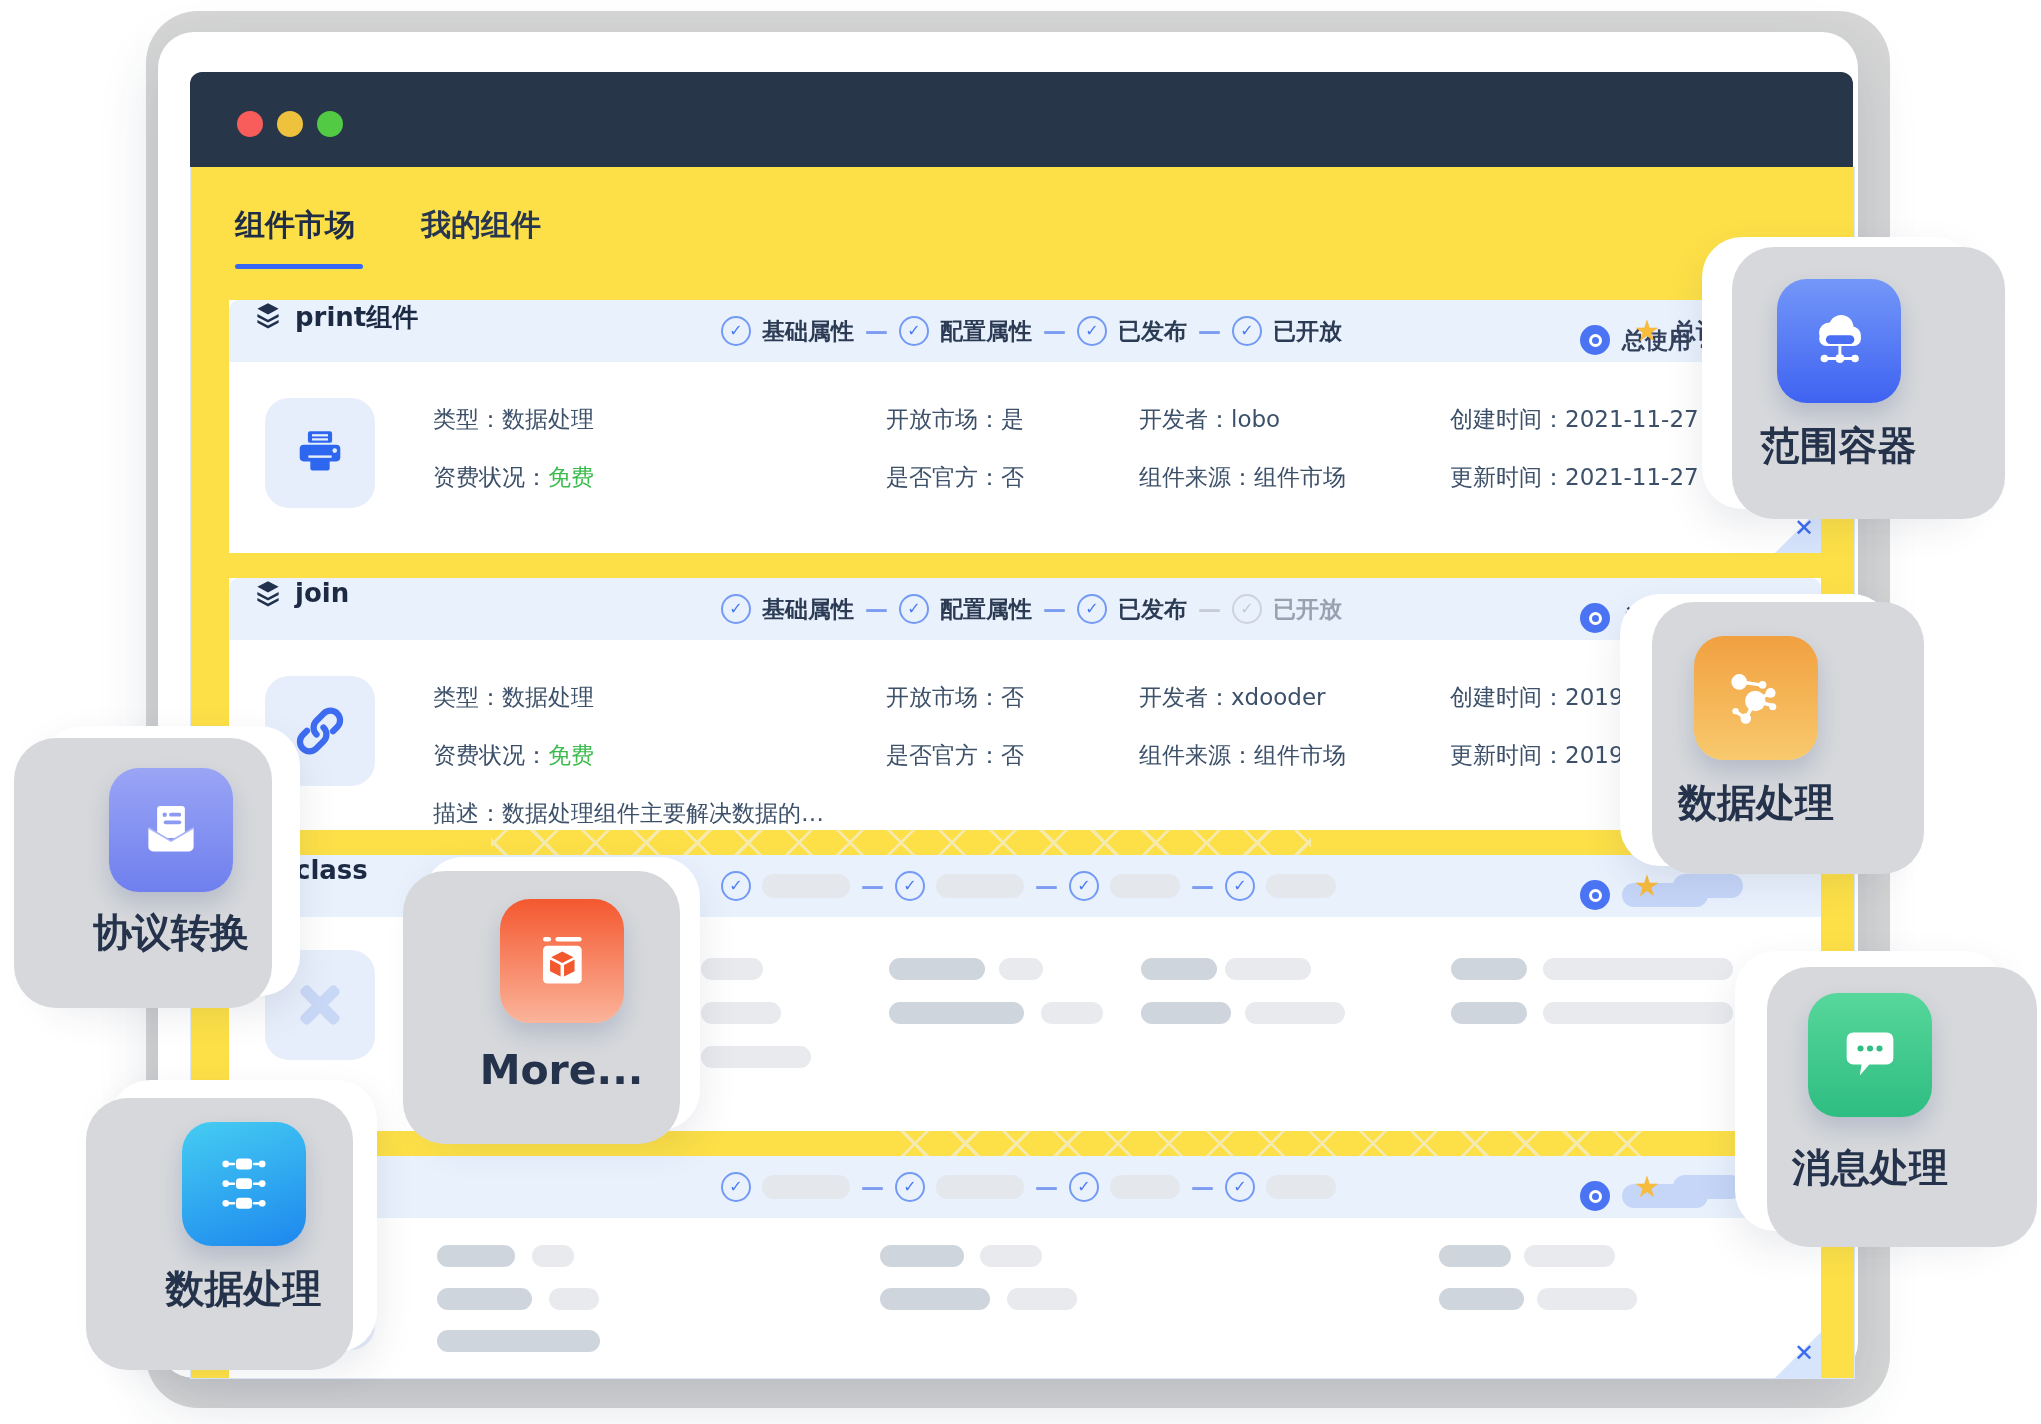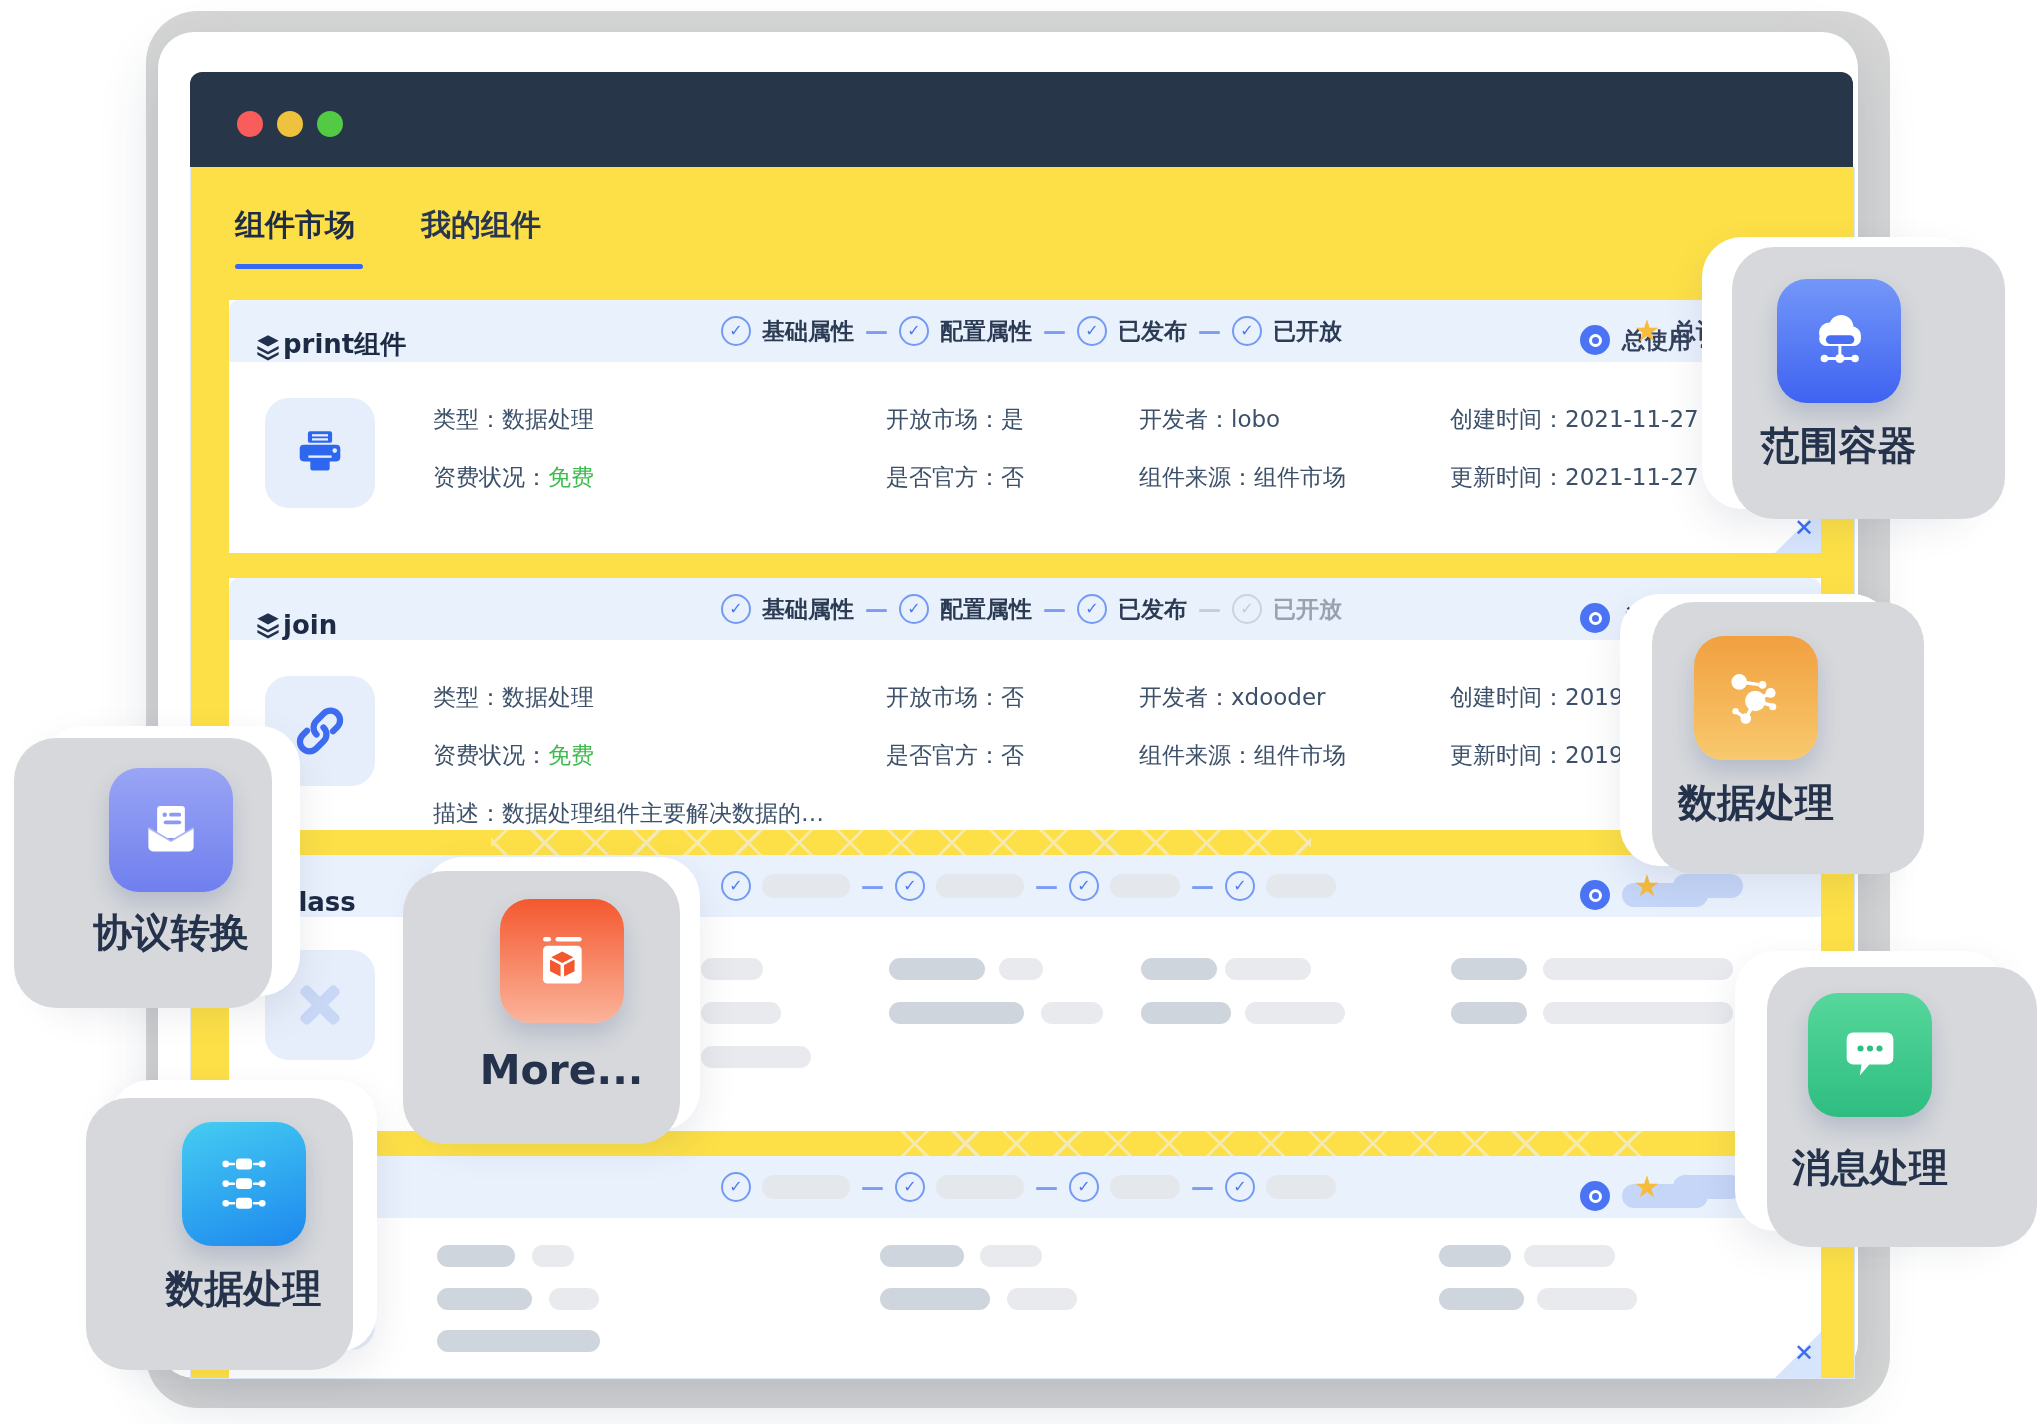--- a/index.html
+++ b/index.html
@@ -23,21 +23,21 @@
   .tab-underline{position:absolute;left:44px;top:97px;width:128px;height:5px;border-radius:3px;background:#3668f4;}
 
   
   .wm{position:absolute;opacity:.55;background:
       repeating-linear-gradient(45deg,#f0f3f9 0 3px,transparent 3px 36px),
       repeating-linear-gradient(-45deg,#f0f3f9 0 3px,transparent 3px 36px);}
 
   
   .card{position:absolute;left:38px;width:1592px;background:#fff;}
   .band{position:absolute;left:0;top:0;width:100%;height:62px;background:#e9f1fd;border-radius:10px 10px 0 0;}
-  .cname{position:absolute;left:24px;top:0;height:62px;display:flex;align-items:flex-end;font-size:26px;font-weight:700;color:#1c2a44;white-space:nowrap;z-index:1;}
+  .cname{position:absolute;left:24px;top:0;height:62px;display:flex;align-items:flex-start;gap:12px;font-size:26px;font-weight:700;color:#1c2a44;white-space:nowrap;z-index:1;}
   .steps{position:absolute;left:492px;top:0;height:62px;display:flex;align-items:center;gap:11px;white-space:nowrap;z-index:1;}
   .slabel{font-size:23px;font-weight:600;color:#2c3b54;}
   .slabel.gray{color:#98a1b0;}
   .dash{font-size:23px;font-weight:700;color:#7d9df3;}
   .dash.gray{color:#c6cdd9;}
   .chk{width:30px;height:30px;border-radius:50%;border:2.5px solid #739af5;box-sizing:border-box;display:inline-flex;align-items:center;justify-content:center;flex:0 0 auto;background:transparent;}
   .chk::after{content:"✓";font-size:16px;font-weight:700;color:#4a78f4;line-height:1;}
   .chk.gray{border-color:#ccd3de;}
   .chk.gray::after{color:#c2cad7;}
   .usage{position:absolute;left:1351px;top:0;height:80px;display:flex;align-items:center;gap:12px;z-index:1;white-space:nowrap;}

